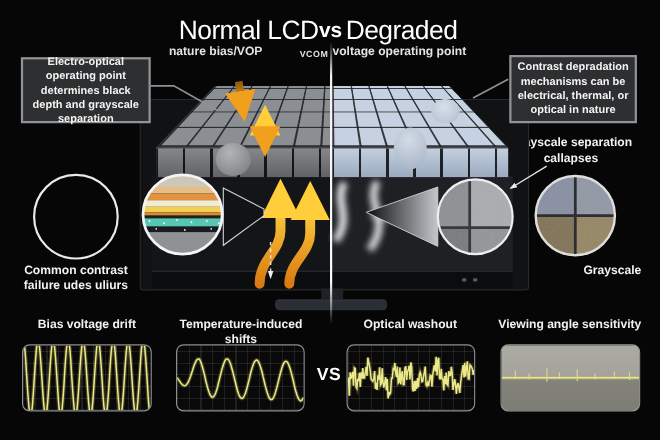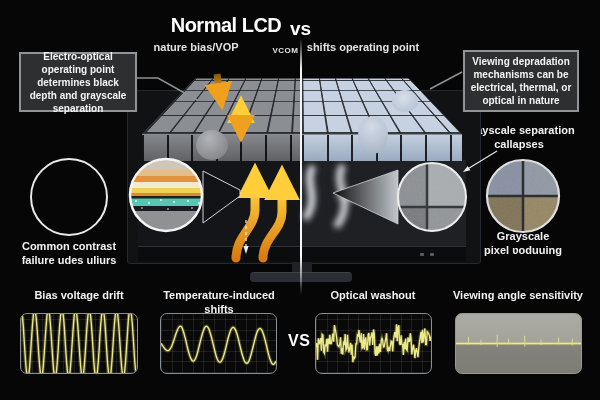--- a/index.html
+++ b/index.html
@@ -1,20 +1,20 @@
 <!DOCTYPE html>
 <html><head>
 <meta charset="utf-8">
 <style>
   html,body{margin:0;padding:0;background:#000;}
   #stage{position:relative;width:600px;height:400px;background:#060606;overflow:hidden;
          font-family:"Liberation Sans",sans-serif;color:#f2f2f2;}
   .abs{position:absolute;}
   
-  .title{font-weight:700;font-size:20px;letter-spacing:-0.5px;color:#fff;text-align:center;}
+  .title{font-weight:400;font-size:24px;letter-spacing:-0.5px;color:#fff;text-align:center;}
   .vs-top{font-weight:800;font-size:19px;color:#fff;}
   .subtitle{font-size:11px;font-weight:600;color:#e3e3e3;text-align:center;white-space:nowrap;}
   .subsub{font-size:8px;vertical-align:-2px;letter-spacing:.5px;margin-left:31px;}
   
   .callout{background:#2e2f31;border:2px solid #909498;color:#f4f4f4;font-size:10px;font-weight:600;
            line-height:1.3;text-align:center;display:flex;align-items:center;justify-content:center;
            padding:3px;box-sizing:border-box;z-index:7;}
   
   #bezel{left:127px;top:90px;width:352px;height:172px;background:#101214;border:1px solid #26292d;border-radius:3px;z-index:1;}
   #screen{left:138px;top:160px;width:328px;height:86px;z-index:2;
@@ -197,39 +197,39 @@
     </g>
     <circle cx="523" cy="196" r="36" fill="none" stroke="#dedede" stroke-width="2.2"></circle>
 
     <circle cx="69" cy="197" r="38" fill="none" stroke="#e9e9e9" stroke-width="2"></circle>
   </svg>
 
   <div class="abs" id="divider"></div>
 
   <div class="abs title" style="left:146px;top:14px;width:160px;">Normal LCD</div>
   <div class="abs vs-top" style="left:290px;top:18px;">vs</div>
+  <div class="abs title" style="left:285px;top:14px;width:160px;">Degraded</div>
   <div class="abs subtitle" style="left:146px;top:41px;width:160px;">
     <span>nature bias/VOP</span>
     <span class="subsub">VCOM</span>
   </div>
-  <div class="abs subtitle" style="left:283px;top:41px;width:160px;">shifts operating point</div>
+  <div class="abs subtitle" style="left:283px;top:41px;width:160px;">voltage operating point</div>
 
   <div class="abs callout" style="left:19px;top:52px;width:118px;height:60px;">
     <span>Electro-optical operating point determines black depth and grayscale separation</span>
   </div>
   <div class="abs callout" style="left:463px;top:50px;width:116px;height:62px;">
-    <span>Viewing depradation mechanisms can be electrical, thermal, or optical in nature</span>
+    <span>Contrast depradation mechanisms can be electrical, thermal, or optical in nature</span>
   </div>
 
   <div class="abs small-bold" style="left:9px;top:240px;width:120px;">Common contrast failure udes uliurs</div>
 
   <div class="abs small-bold" style="left:452px;top:124px;width:134px;">Grayscale separation callapses</div>
-  <div class="abs small-bold" style="left:463px;top:230px;width:120px;">
+  <div class="abs small-bold" style="left:463px;top:240px;width:120px;text-align:right;">
     <div>Grayscale</div>
-    <div>pixel ʋoduuing</div>
   </div>
 
   <div class="abs small-bold" style="left:18px;top:289px;width:122px;">Bias voltage drift</div>
   <div class="abs small-bold" style="left:148px;top:289px;width:142px;">Temperature-induced shifts</div>
   <div class="abs small-bold" style="left:450px;top:289px;width:136px;">Viewing angle sensitivity</div>
   <div class="abs small-bold" style="left:313px;top:289px;width:120px;">Optical washout</div>
 
   <div class="abs scope" style="left:20px;top:313px;width:118px;height:61px;">
     <svg class="wave" viewBox="0 0 118 61" preserveAspectRatio="none">
         <path d="M0.0,-4.9L0.8,-2.7L1.6,3.7L2.4,13.5L3.1,25.3L3.9,37.9L4.7,49.5L5.5,58.7L6.3,64.4L7.1,65.8L7.9,62.8L8.7,55.8L9.4,45.6L10.2,33.5L11.0,21.0L11.8,9.7L12.6,1.0L13.4,-3.9L14.2,-4.6L14.9,-0.9L15.7,6.8L16.5,17.5L17.3,29.8L18.1,42.1L18.9,53.1L19.7,61.1L20.5,65.4L21.2,65.3L22.0,60.8L22.8,52.5L23.6,41.4L24.4,29.0L25.2,16.8L26.0,6.3L26.7,-1.2L27.5,-4.7L28.3,-3.8L29.1,1.4L29.9,10.3L30.7,21.7L31.5,34.2L32.3,46.2L33.0,56.3L33.8,63.1L34.6,65.8L35.4,64.1L36.2,58.2L37.0,48.8L37.8,37.1L38.5,24.6L39.3,12.8L40.1,3.2L40.9,-2.9L41.7,-4.9L42.5,-2.4L43.3,4.2L44.1,14.1L44.8,26.1L45.6,38.6L46.4,50.1L47.2,59.1L48.0,64.6L48.8,65.8L49.6,62.5L50.3,55.3L51.1,44.9L51.9,32.7L52.7,20.3L53.5,9.1L54.3,0.6L55.1,-4.1L55.9,-4.5L56.6,-0.5L57.4,7.4L58.2,18.2L59.0,30.5L59.8,42.8L60.6,53.6L61.4,61.5L62.1,65.5L62.9,65.1L63.7,60.4L64.5,51.9L65.3,40.7L66.1,28.3L66.9,16.1L67.7,5.7L68.4,-1.5L69.2,-4.8L70.0,-3.6L70.8,1.9L71.6,10.9L72.4,22.4L73.2,34.9L73.9,46.9L74.7,56.8L75.5,63.4L76.3,65.9L77.1,63.9L77.9,57.8L78.7,48.2L79.5,36.4L80.2,23.9L81.0,12.2L81.8,2.8L82.6,-3.1L83.4,-4.8L84.2,-2.1L85.0,4.7L85.7,14.8L86.5,26.8L87.3,39.3L88.1,50.7L88.9,59.6L89.7,64.8L90.5,65.7L91.3,62.2L92.0,54.7L92.8,44.2L93.6,32.0L94.4,19.6L95.2,8.5L96.0,0.2L96.8,-4.3L97.5,-4.4L98.3,-0.1L99.1,7.9L99.9,18.9L100.7,31.2L101.5,43.5L102.3,54.2L103.1,61.9L103.8,65.6L104.6,64.9L105.4,60.0L106.2,51.3L107.0,40.0L107.8,27.5L108.6,15.4L109.3,5.2L110.1,-1.8L110.9,-4.8L111.7,-3.4L112.5,2.3L113.3,11.5L114.1,23.1L114.9,35.7L115.6,47.5L116.4,57.3L117.2,63.7L118.0,65.9" class="wglow"></path>

